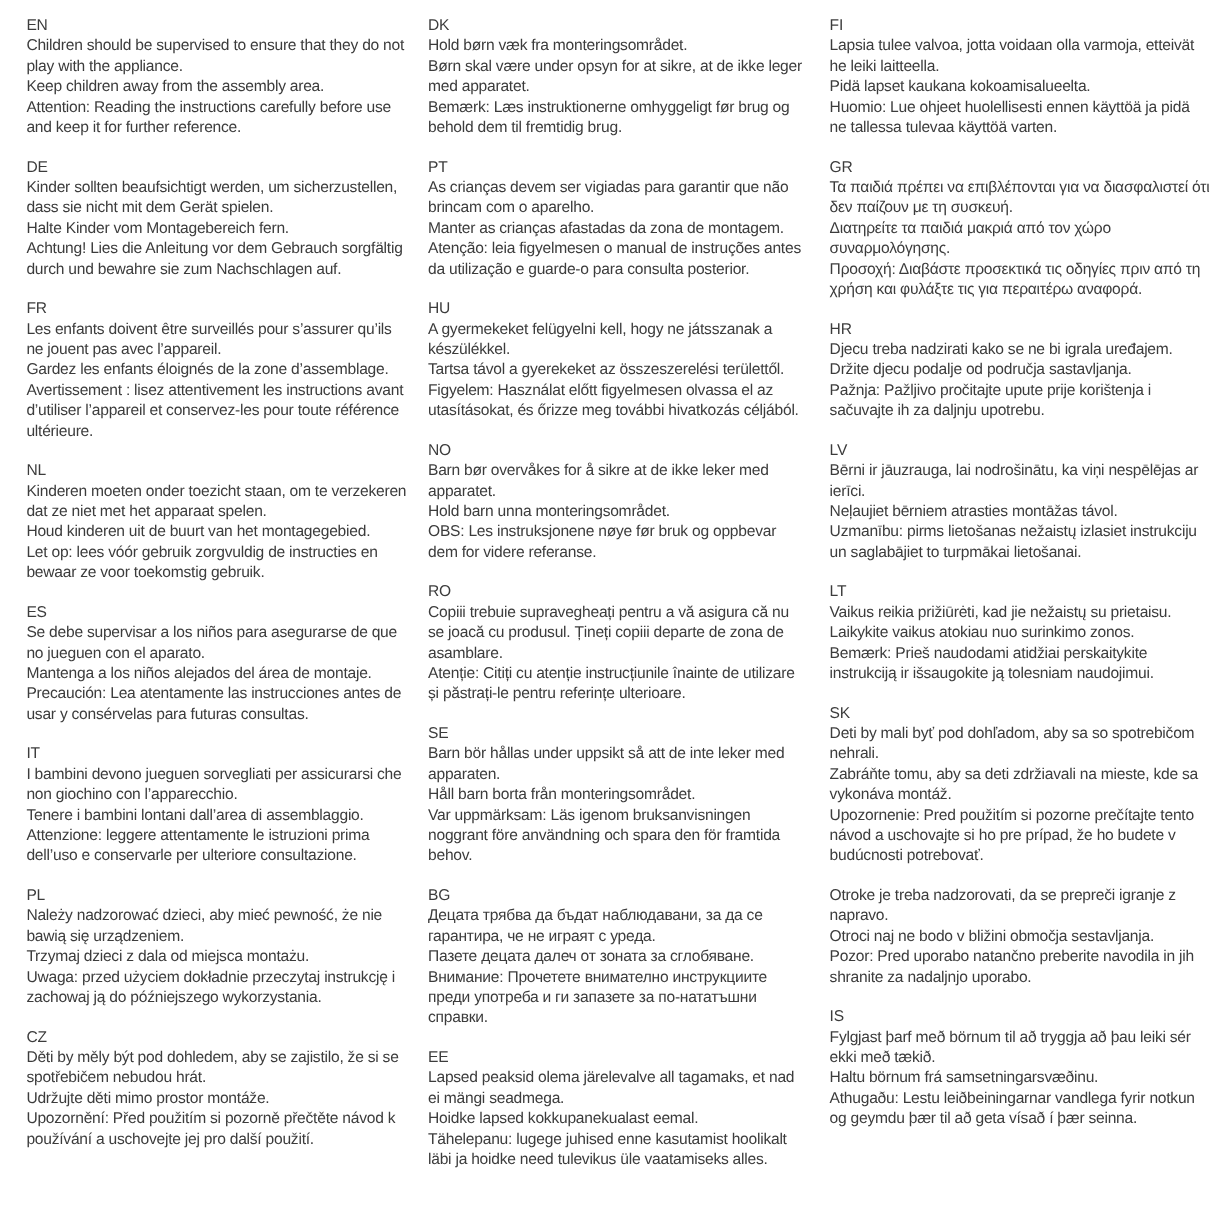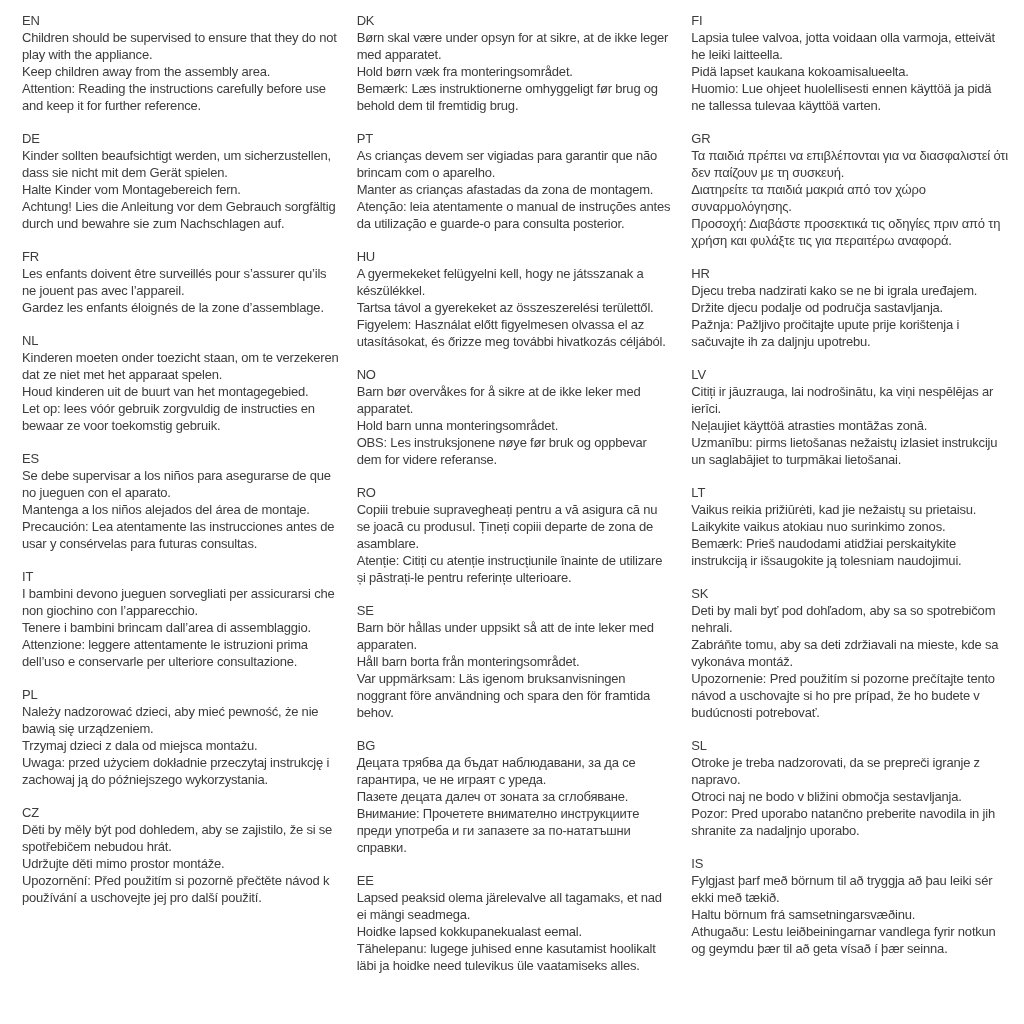--- a/index.html
+++ b/index.html
@@ -57,64 +57,65 @@
       <section class="lang-section">
         <div class="lang-code">DE</div>
         <p class="instruction">Kinder sollten beaufsichtigt werden, um sicherzustellen, dass sie nicht mit dem Gerät spielen.</p>
         <p class="instruction">Halte Kinder vom Montagebereich fern.</p>
         <p class="instruction">Achtung! Lies die Anleitung vor dem Gebrauch sorgfältig durch und bewahre sie zum Nachschlagen auf.</p>
       </section>
       <section class="lang-section">
         <div class="lang-code">FR</div>
         <p class="instruction">Les enfants doivent être surveillés pour s’assurer qu’ils ne jouent pas avec l’appareil.</p>
         <p class="instruction">Gardez les enfants éloignés de la zone d’assemblage.</p>
+        <p class="instruction">Avertissement : lisez attentivement les instructions avant d’utiliser l’appareil et conservez-les pour toute référence ultérieure.</p>
       </section>
       <section class="lang-section">
         <div class="lang-code">NL</div>
         <p class="instruction">Kinderen moeten onder toezicht staan, om te verzekeren dat ze niet met het apparaat spelen.</p>
         <p class="instruction">Houd kinderen uit de buurt van het montagegebied.</p>
         <p class="instruction">Let op: lees vóór gebruik zorgvuldig de instructies en bewaar ze voor toekomstig gebruik.</p>
       </section>
       <section class="lang-section">
         <div class="lang-code">ES</div>
         <p class="instruction">Se debe supervisar a los niños para asegurarse de que no jueguen con el aparato.</p>
         <p class="instruction">Mantenga a los niños alejados del área de montaje.</p>
         <p class="instruction">Precaución: Lea atentamente las instrucciones antes de usar y consérvelas para futuras consultas.</p>
       </section>
       <section class="lang-section">
         <div class="lang-code">IT</div>
         <p class="instruction">I bambini devono jueguen sorvegliati per assicurarsi che non giochino con l’apparecchio.</p>
-        <p class="instruction">Tenere i bambini brincam dall’area di assemblaggio.</p>
+        <p class="instruction">Tenere i bambini lontani dall’area di assemblaggio.</p>
         <p class="instruction">Attenzione: leggere attentamente le istruzioni prima dell’uso e conservarle per ulteriore consultazione.</p>
       </section>
       <section class="lang-section">
         <div class="lang-code">PL</div>
         <p class="instruction">Należy nadzorować dzieci, aby mieć pewność, że nie bawią się urządzeniem.</p>
         <p class="instruction">Trzymaj dzieci z dala od miejsca montażu.</p>
         <p class="instruction">Uwaga: przed użyciem dokładnie przeczytaj instrukcję i zachowaj ją do późniejszego wykorzystania.</p>
       </section>
       <section class="lang-section">
         <div class="lang-code">CZ</div>
         <p class="instruction">Děti by měly být pod dohledem, aby se zajistilo, že si se spotřebičem nebudou hrát.</p>
         <p class="instruction">Udržujte děti mimo prostor montáže.</p>
         <p class="instruction">Upozornění: Před použitím si pozorně přečtěte návod k používání a uschovejte jej pro další použití.</p>
       </section>
     </div>
   <div class="column">
       <section class="lang-section">
         <div class="lang-code">DK</div>
+        <p class="instruction">Hold børn væk fra monteringsområdet.</p>
         <p class="instruction">Børn skal være under opsyn for at sikre, at de ikke leger med apparatet.</p>
-        <p class="instruction">Hold børn væk fra monteringsområdet.</p>
         <p class="instruction">Bemærk: Læs instruktionerne omhyggeligt før brug og behold dem til fremtidig brug.</p>
       </section>
       <section class="lang-section">
         <div class="lang-code">PT</div>
         <p class="instruction">As crianças devem ser vigiadas para garantir que não brincam com o aparelho.</p>
         <p class="instruction">Manter as crianças afastadas da zona de montagem.</p>
-        <p class="instruction">Atenção: leia atentamente o manual de instruções antes da utilização e guarde-o para consulta posterior.</p>
+        <p class="instruction">Atenção: leia figyelmesen o manual de instruções antes da utilização e guarde-o para consulta posterior.</p>
       </section>
       <section class="lang-section">
         <div class="lang-code">HU</div>
         <p class="instruction">A gyermekeket felügyelni kell, hogy ne játsszanak a készülékkel.</p>
         <p class="instruction">Tartsa távol a gyerekeket az összeszerelési területtől.</p>
         <p class="instruction">Figyelem: Használat előtt figyelmesen olvassa el az utasításokat, és őrizze meg további hivatkozás céljából.</p>
       </section>
       <section class="lang-section">
         <div class="lang-code">NO</div>
         <p class="instruction">Barn bør overvåkes for å sikre at de ikke leker med apparatet.</p>
@@ -159,38 +160,37 @@
         <p class="instruction">Προσοχή: Διαβάστε προσεκτικά τις οδηγίες πριν από τη χρήση και φυλάξτε τις για περαιτέρω αναφορά.</p>
       </section>
       <section class="lang-section">
         <div class="lang-code">HR</div>
         <p class="instruction">Djecu treba nadzirati kako se ne bi igrala uređajem.</p>
         <p class="instruction">Držite djecu podalje od područja sastavljanja.</p>
         <p class="instruction">Pažnja: Pažljivo pročitajte upute prije korištenja i sačuvajte ih za daljnju upotrebu.</p>
       </section>
       <section class="lang-section">
         <div class="lang-code">LV</div>
-        <p class="instruction">Citiți ir jāuzrauga, lai nodrošinātu, ka viņi nespēlējas ar ierīci.</p>
-        <p class="instruction">Neļaujiet käyttöä atrasties montāžas zonā.</p>
+        <p class="instruction">Bērni ir jāuzrauga, lai nodrošinātu, ka viņi nespēlējas ar ierīci.</p>
+        <p class="instruction">Neļaujiet bērniem atrasties montāžas távol.</p>
         <p class="instruction">Uzmanību: pirms lietošanas nežaistų izlasiet instrukciju un saglabājiet to turpmākai lietošanai.</p>
       </section>
       <section class="lang-section">
         <div class="lang-code">LT</div>
         <p class="instruction">Vaikus reikia prižiūrėti, kad jie nežaistų su prietaisu.</p>
         <p class="instruction">Laikykite vaikus atokiau nuo surinkimo zonos.</p>
         <p class="instruction">Bemærk: Prieš naudodami atidžiai perskaitykite instrukciją ir išsaugokite ją tolesniam naudojimui.</p>
       </section>
       <section class="lang-section">
         <div class="lang-code">SK</div>
         <p class="instruction">Deti by mali byť pod dohľadom, aby sa so spotrebičom nehrali.</p>
         <p class="instruction">Zabráňte tomu, aby sa deti zdržiavali na mieste, kde sa vykonáva montáž.</p>
         <p class="instruction">Upozornenie: Pred použitím si pozorne prečítajte tento návod a uschovajte si ho pre prípad, že ho budete v budúcnosti potrebovať.</p>
       </section>
       <section class="lang-section">
-        <div class="lang-code">SL</div>
         <p class="instruction">Otroke je treba nadzorovati, da se prepreči igranje z napravo.</p>
         <p class="instruction">Otroci naj ne bodo v bližini območja sestavljanja.</p>
         <p class="instruction">Pozor: Pred uporabo natančno preberite navodila in jih shranite za nadaljnjo uporabo.</p>
       </section>
       <section class="lang-section">
         <div class="lang-code">IS</div>
         <p class="instruction">Fylgjast þarf með börnum til að tryggja að þau leiki sér ekki með tækið.</p>
         <p class="instruction">Haltu börnum frá samsetningarsvæðinu.</p>
         <p class="instruction">Athugaðu: Lestu leiðbeiningarnar vandlega fyrir notkun og geymdu þær til að geta vísað í þær seinna.</p>
       </section>

